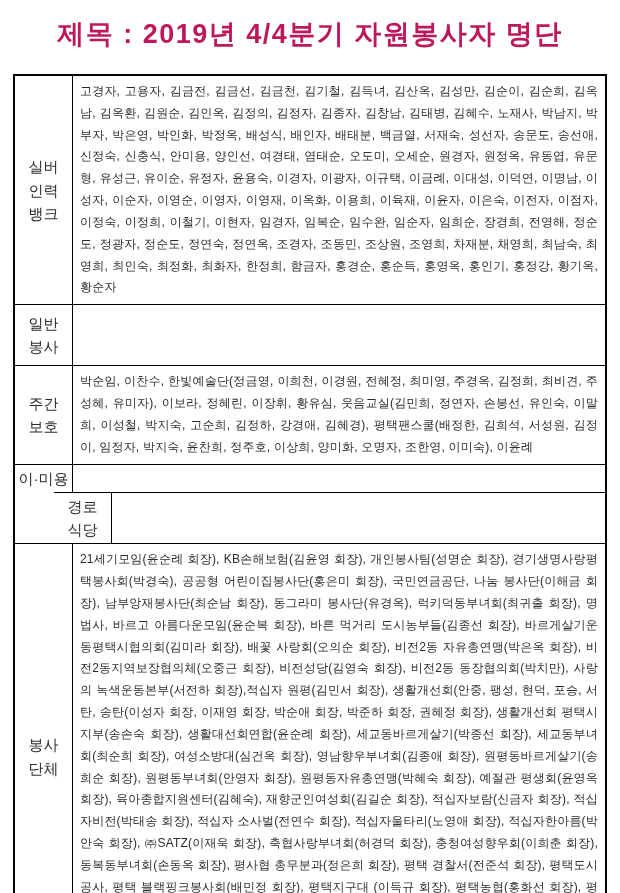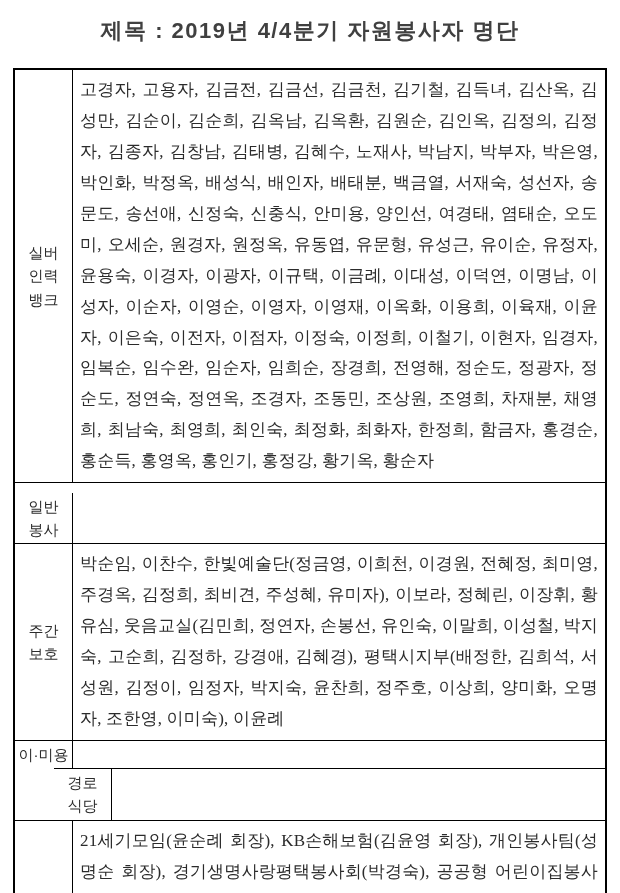--- a/index.html
+++ b/index.html
@@ -5,24 +5,24 @@
   html,body{margin:0;padding:0;background:#ffffff;}
   body{
     width:620px;min-height:893px;
     font-family:"Liberation Sans","DejaVu Sans",sans-serif;
     color:#222;
   }
   .page{width:620px;box-sizing:border-box;padding-top:16px;}
   .doc-title{
     margin:0 0 22px 0;
     text-align:center;
-    font-size:22px;
+    font-size:27px;
     font-weight:800;
     letter-spacing:1.5px;
-    color:#404040;
+    color:#be185d;
     white-space:nowrap;
   }
   .vtable{
     margin:0 13px;
     border:2px solid #000;
   }
   .vrow{display:flex;border-top:1px solid #000;}
   .vrow:first-child{border-top:none;}
   .cat{
     width:58px;min-width:58px;
@@ -32,30 +32,29 @@
     font-size:15px;
     line-height:1.55;
     color:#2b2b2b;
     white-space:pre-line;
     padding:2px 0;
     box-sizing:border-box;
   }
   .members{
     flex:1;
     padding:5px 7px;
-    font-size:17px;
+    font-size:12px;
     line-height:1.82;
     text-align:justify;
     color:#2b2b2b;
     letter-spacing:0.2px;
     box-sizing:border-box;
-    font-family:Liberation Serif, serif;
   }
   .r1{min-height:164px;}
-  .r2{min-height:60px;align-items:flex-end;}
+  .r2{min-height:60px;}
   .r3{min-height:78px;}
   .r4{min-height:24px;}
   .r5{min-height:44px;margin-left:39px;}
   .r6{min-height:356px;}
 </style>
 </head>
 <body>
 
 <div class="page">
 
@@ -71,21 +70,21 @@
     </div>
 
     <div class="vrow r2">
       <div class="cat">일반
 봉사</div>
     </div>
 
     <div class="vrow r3">
       <div class="cat">주간
 보호</div>
-      <div class="members">박순임, 이찬수, 한빛예술단(정금영, 이희천, 이경원, 전혜정, 최미영, 주경옥, 김정희, 최비견, 주성혜, 유미자), 이보라, 정혜린, 이장휘, 황유심, 웃음교실(김민희, 정연자, 손봉선, 유인숙, 이말희, 이성철, 박지숙, 고순희, 김정하, 강경애, 김혜경), 평택시지부(배정한, 김희석, 서성원, 김정이, 임정자, 박지숙, 윤찬희, 정주호, 이상희, 양미화, 오명자, 조한영, 이미숙), 이윤례</div>
+      <div class="members">박순임, 이찬수, 한빛예술단(정금영, 이희천, 이경원, 전혜정, 최미영, 주경옥, 김정희, 최비견, 주성혜, 유미자), 이보라, 정혜린, 이장휘, 황유심, 웃음교실(김민희, 정연자, 손봉선, 유인숙, 이말희, 이성철, 박지숙, 고순희, 김정하, 강경애, 김혜경), 평택팬스쿨(배정한, 김희석, 서성원, 김정이, 임정자, 박지숙, 윤찬희, 정주호, 이상희, 양미화, 오명자, 조한영, 이미숙), 이윤례</div>
     </div>
 
     <div class="vrow r4">
       <div class="cat">이·미용</div>
     </div>
 
     <div class="vrow r5">
       <div class="cat">경로
 식당</div>
     </div>

